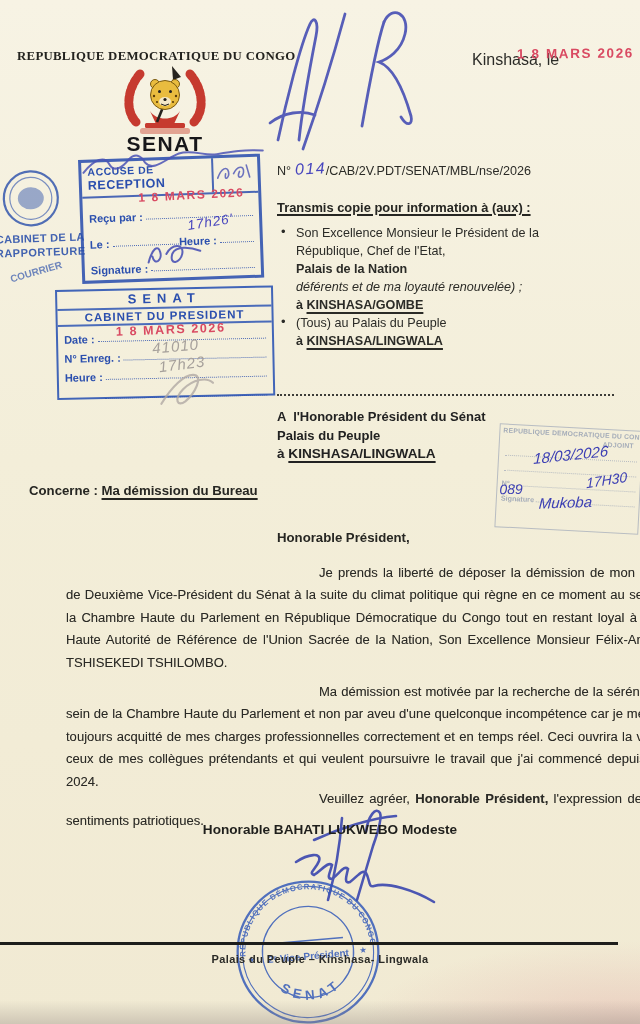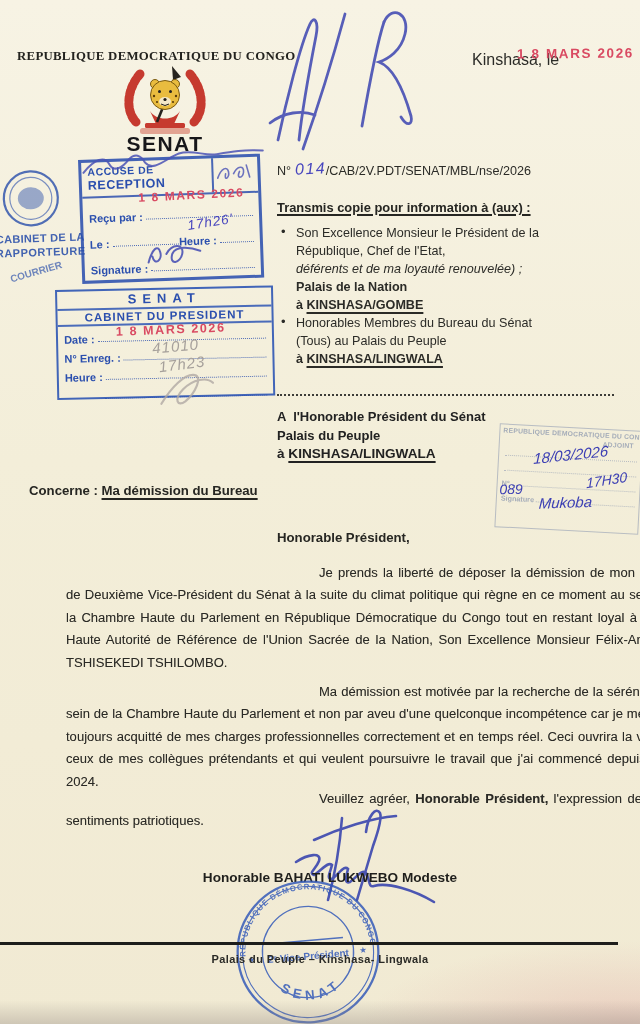--- a/index.html
+++ b/index.html
@@ -31,21 +31,21 @@
   .recipient .pre{white-space:pre;}
   .recipient .city{font-size:13.6px;}
   
   .subject{left:18px;top:483px;font-size:13.2px;font-weight:700;margin-left:11px;}
   .salutation{left:277px;top:530px;font-size:13.2px;font-weight:700;}
   .para{left:18px;width:606px;font-size:13.05px;line-height:22.4px;text-align:justify;color:#2a2a26;text-shadow:0 0 .4px rgba(70,60,45,.35);margin-left:48px;}
   .p1{top:562px;text-indent:253px;}
   .p2{top:681px;text-indent:253px;}
   .closing{top:788px;text-indent:253px;}
   .closing b{font-weight:700;}
-  .sig-name{left:140px;top:870px;width:380px;text-align:center;font-size:13.6px;font-weight:700;color:#1f1f1c;}
+  .sig-name{left:140px;top:822px;width:380px;text-align:center;font-size:13.6px;font-weight:700;color:#1f1f1c;}
   
   .stamp-blue{color:#2b4fae;}
   .reception{left:78px;top:160px;width:176px;height:118px;border:3px solid rgba(43,79,174,.88);transform:rotate(-2deg);transform-origin:top left;font-weight:700;}
   .reception .hd{display:flex;border-bottom:2px solid rgba(43,79,174,.85);height:34px;}
   .reception .hd .ttl{flex:1;padding:2px 0 0 6px;line-height:14px;}
   .reception .t1{font-size:10.5px;letter-spacing:.5px;}
   .reception .t2{font-size:12.5px;letter-spacing:.5px;}
   .reception .hd .cell{width:44px;border-left:2px solid rgba(43,79,174,.85);}
   .srow{display:flex;align-items:flex-end;padding:0 6px;font-size:11px;font-weight:700;}
   .srow .dots{flex:1;border-bottom:1.6px dotted rgba(43,79,174,.8);margin:0 0 3px 3px;height:12px;}
@@ -192,24 +192,24 @@
       <path d="M 10,34 C 20,18 34,4 44,6 C 52,8 44,24 34,32 C 26,38 22,30 32,20 C 42,10 56,8 62,14" stroke="#b0a9a4" stroke-width="2.2" fill="none" stroke-linecap="round" opacity=".8"></path>
     </svg>
   </div>
 
   <div class="abs refline"><span>N°</span> <span class="hw ref-hw">014</span><span>/CAB/2V.PDT/SENAT/MBL/nse/2026</span></div>
 
   <div class="abs transmis">Transmis copie pour information à (aux) :</div>
   <div class="abs addr">
     <div class="ln"><span class="bullet">•</span><span>Son Excellence Monsieur le Président de la</span></div>
     <div class="ln">République, Chef de l'Etat,</div>
+    <div class="ln b">Palais de la Nation</div>
     <div class="ln i">déférents et de ma loyauté renouvelée) ;</div>
-    <div class="ln b">Palais de la Nation</div>
     <div class="ln b"><span>à </span><span class="u2">KINSHASA/GOMBE</span></div>
-    <div class="ln"><span class="bullet">•</span><span>Honorables Membres du Bureau du Sénat</span></div>
+    <div class="ln"><span class="bullet">•</span></div>
     <div class="ln">(Tous) au Palais du Peuple</div>
     <div class="ln b"><span>à </span><span class="u2">KINSHASA/LINGWALA</span></div>
   </div>
   <div class="abs dotted-sep"></div>
 
   <div class="abs recipient">
     <div class="pre">A  l'Honorable Président du Sénat</div>
     <div>Palais du Peuple</div>
     <div class="city"><span>à </span><span class="u2">KINSHASA/LINGWALA</span></div>
   </div>

